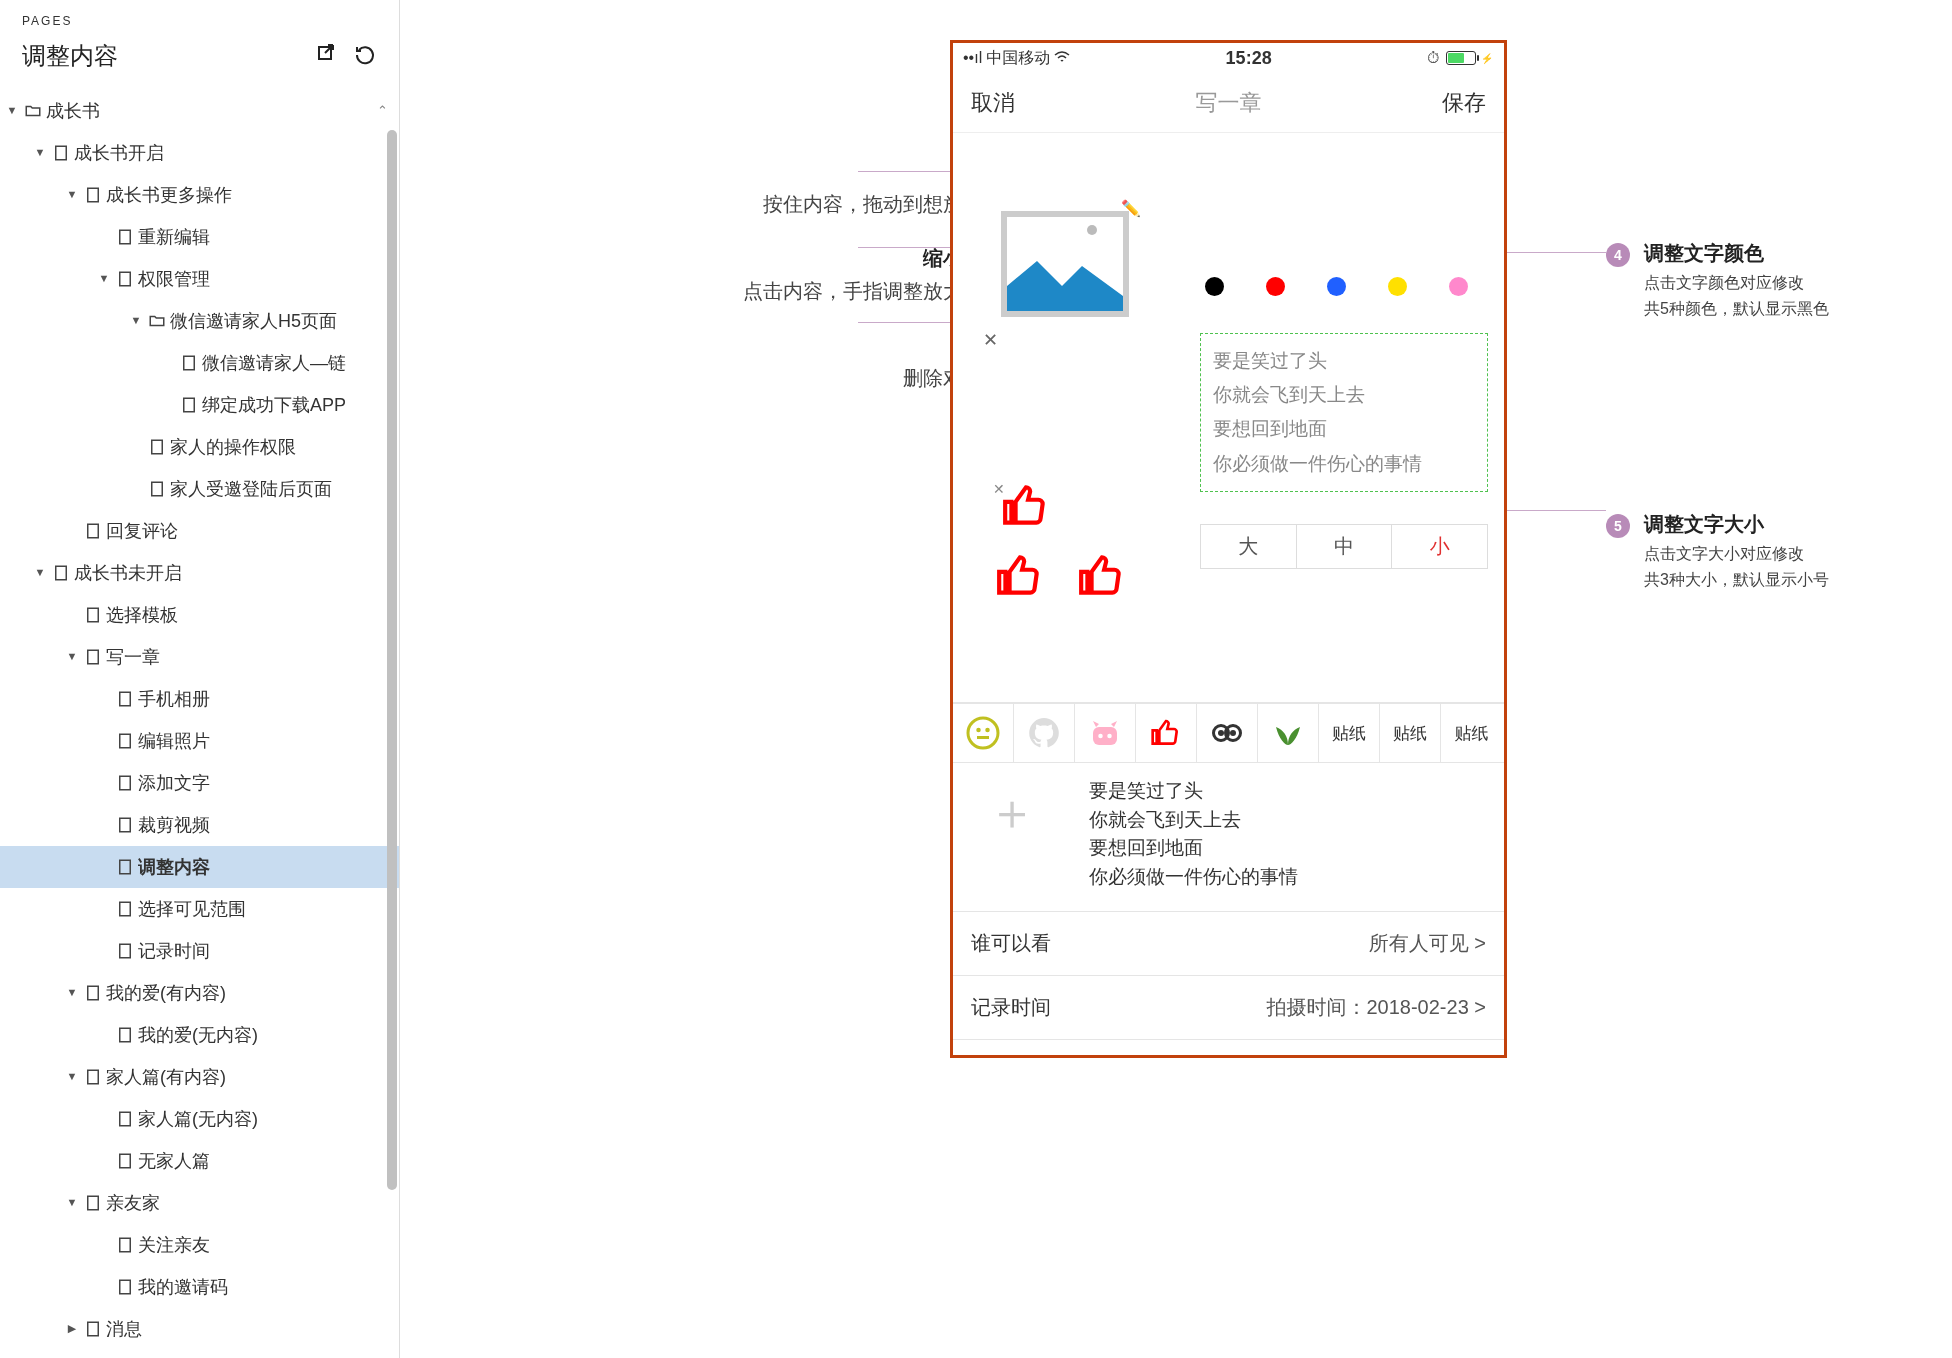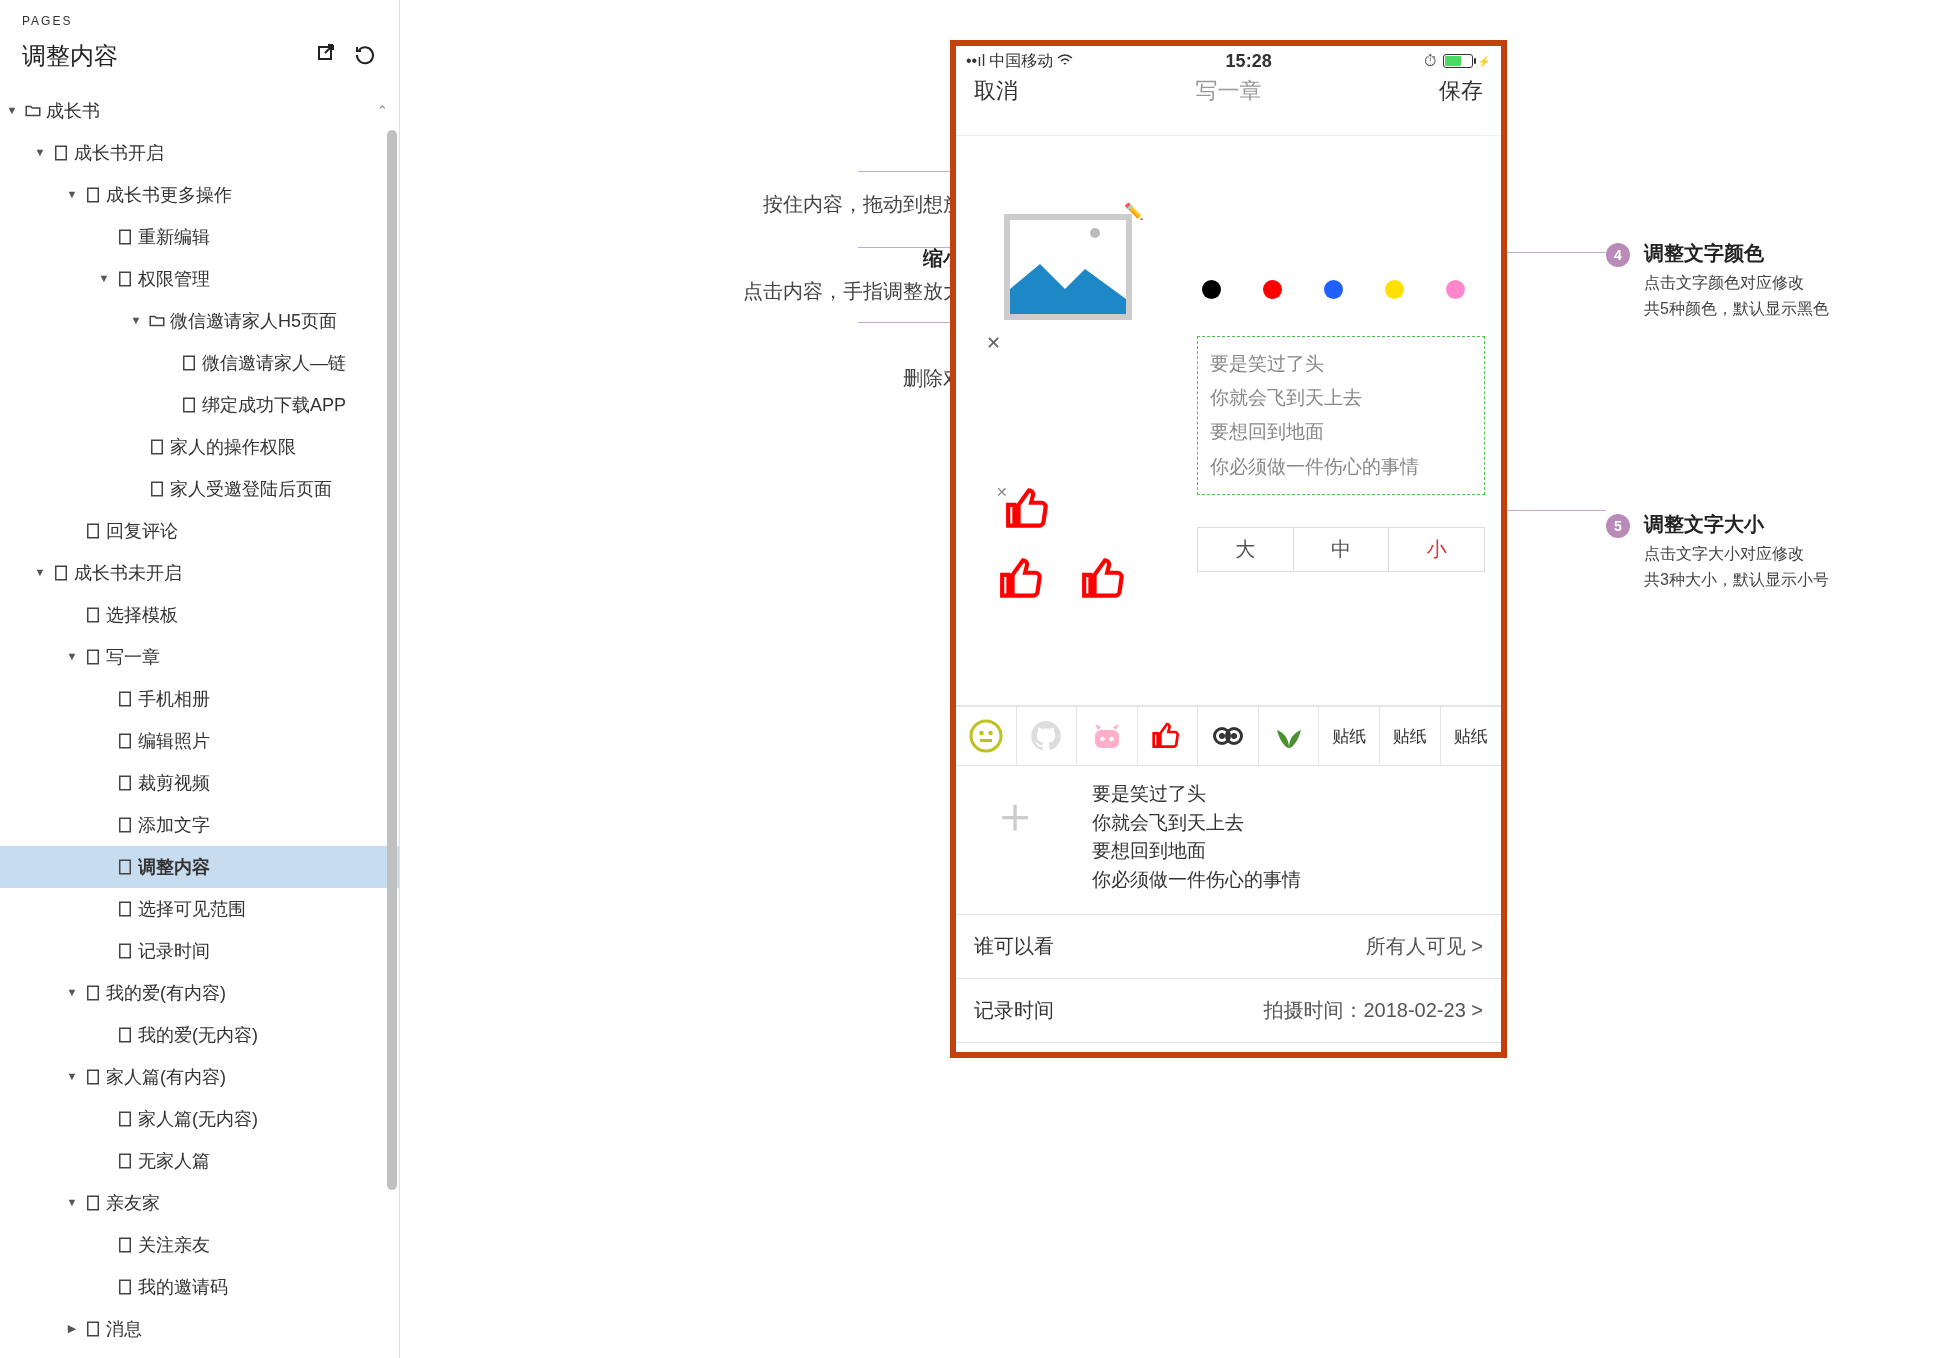--- a/index.html
+++ b/index.html
@@ -40,30 +40,30 @@
 .anno-left .desc { font-size: 20px; color: #444; text-align: right; margin-top: 4px; max-width: 300px; margin-left: auto; margin-right: 34px; line-height: 1.5; }
 
 
 .anno-right { position: absolute; left: 1206px; top: 240px; }
 .anno-right .item { margin-bottom: 190px; display: flex; align-items: flex-start; gap: 14px; }
 .anno-right .num { width: 24px; height: 24px; border-radius: 50%; background: #b88bb8; color: #fff; font-size: 14px; display: flex; align-items: center; justify-content: center; font-weight: 600; flex-shrink: 0; margin-top: 3px; }
 .anno-right .title { font-size: 20px; font-weight: 600; color: #222; }
 .anno-right .desc { font-size: 16px; color: #444; margin-top: 3px; line-height: 1.6; }
 
 
-.phone { position: absolute; left: 550px; top: 40px; width: 557px; height: 1018px; background: #fff; border: 6px solid #c2410c; }
+.phone { position: absolute; left: 550px; top: 40px; width: 557px; height: 1018px; background: #fff; border: 3px solid #c2410c; }
 .statusbar { height: 30px; display: flex; align-items: center; justify-content: space-between; padding: 0 10px; font-size: 16px; color: #333; }
 .statusbar .left { display: flex; align-items: center; gap: 4px; }
 .statusbar .time { font-weight: 600; font-size: 18px; }
 .statusbar .right { display: flex; align-items: center; gap: 6px; }
 .battery { width: 30px; height: 14px; border: 1.5px solid #333; border-radius: 3px; position: relative; }
 .battery::after { content: ''; position: absolute; right: -4px; top: 3px; width: 2px; height: 6px; background: #333; border-radius: 1px; }
 .battery .fill { position: absolute; left: 1px; top: 1px; bottom: 1px; width: 60%; background: #4cd964; border-radius: 1px; }
 
-.nav { height: 60px; display: flex; justify-content: space-between; padding: 0 18px; border-bottom: 1px solid #eee; }
+.nav { height: 60px; display: flex; align-items: center; justify-content: space-between; padding: 0 18px; border-bottom: 1px solid #eee; }
 .nav .cancel { font-size: 22px; color: #333; }
 .nav .title { font-size: 22px; color: #999; }
 .nav .save { font-size: 22px; color: #333; }
 
 .edit-area { position: relative; height: 570px; border-bottom: 1px solid #e5e5e5; }
 
 .photo-block { position: absolute; left: 48px; top: 78px; width: 128px; height: 106px; border: 6px solid #ccc; background: #fff; }
 .photo-block .sky { position: absolute; left: 0; right: 0; bottom: 0; }
 .photo-block .sun { position: absolute; right: 26px; top: 8px; width: 10px; height: 10px; border-radius: 50%; background: #bbb; }
 .pencil { position: absolute; left: 168px; top: 66px; font-size: 16px; transform: rotate(0deg); }
@@ -277,31 +277,31 @@
         <span class="txt">编辑照片</span>
       </div>
     <div class="tree-item">
         <span class="ind"></span>
         <span class="ind"></span>
         <span class="ind"></span>
         <span class="arrow"></span>
         <span class="icon"><svg viewBox="0 0 24 24" fill="none" stroke="currentColor" stroke-width="2">
             <rect x="5" y="3" width="14" height="18"></rect>
           </svg></span>
+        <span class="txt">添加文字</span>
+      </div>
+    <div class="tree-item">
+        <span class="ind"></span>
+        <span class="ind"></span>
+        <span class="ind"></span>
+        <span class="arrow"></span>
+        <span class="icon"><svg viewBox="0 0 24 24" fill="none" stroke="currentColor" stroke-width="2">
+            <rect x="5" y="3" width="14" height="18"></rect>
+          </svg></span>
         <span class="txt">裁剪视频</span>
-      </div>
-    <div class="tree-item">
-        <span class="ind"></span>
-        <span class="ind"></span>
-        <span class="ind"></span>
-        <span class="arrow"></span>
-        <span class="icon"><svg viewBox="0 0 24 24" fill="none" stroke="currentColor" stroke-width="2">
-            <rect x="5" y="3" width="14" height="18"></rect>
-          </svg></span>
-        <span class="txt">添加文字</span>
       </div>
     <div class="tree-item selected">
         <span class="ind"></span>
         <span class="ind"></span>
         <span class="ind"></span>
         <span class="arrow"></span>
         <span class="icon"><svg viewBox="0 0 24 24" fill="none" stroke="currentColor" stroke-width="2">
             <rect x="5" y="3" width="14" height="18"></rect>
           </svg></span>
         <span class="txt">调整内容</span>

